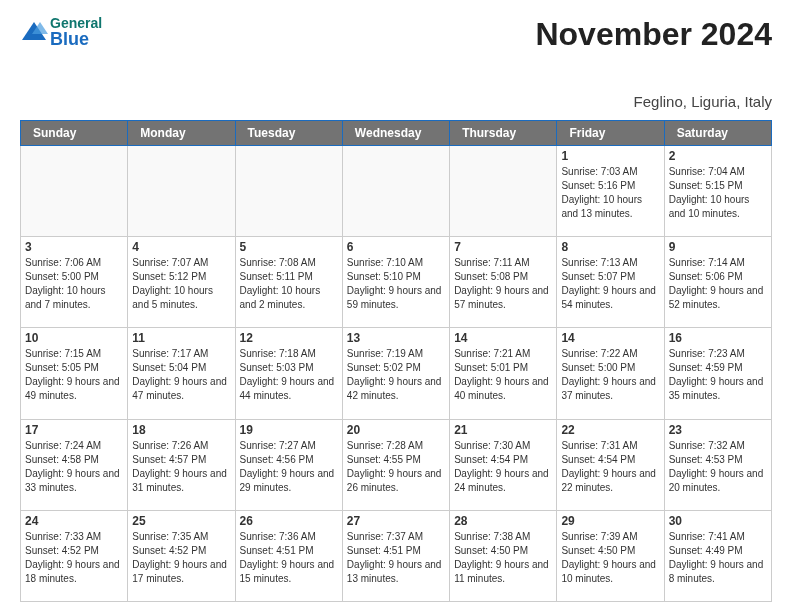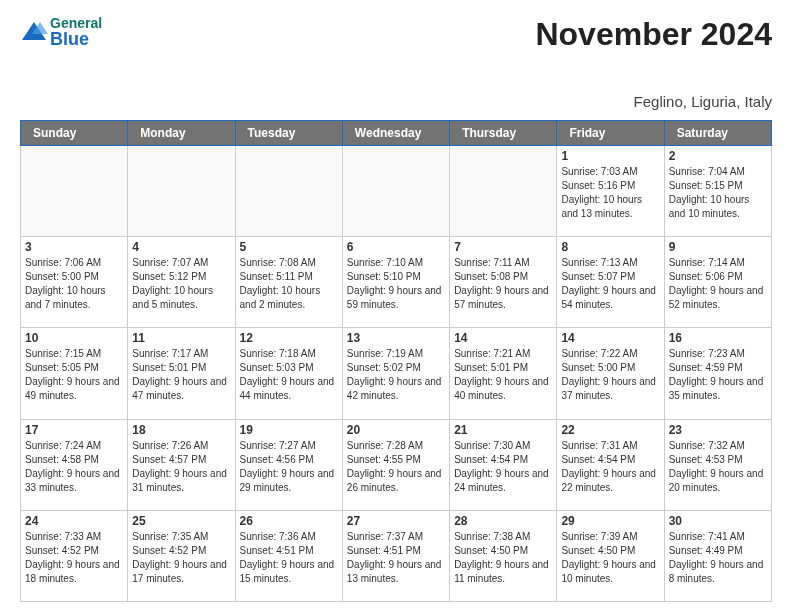--- a/index.html
+++ b/index.html
@@ -210,21 +210,21 @@
           <td>
             <span class="day-number">10</span>
             <div class="day-info">Sunrise: 7:15 AM
 Sunset: 5:05 PM
 Daylight: 9 hours
 and 49 minutes.</div>
           </td>
           <td>
             <span class="day-number">11</span>
             <div class="day-info">Sunrise: 7:17 AM
-Sunset: 5:01 PM
+Sunset: 5:04 PM
 Daylight: 9 hours
 and 47 minutes.</div>
           </td>
           <td>
             <span class="day-number">12</span>
             <div class="day-info">Sunrise: 7:18 AM
 Sunset: 5:03 PM
 Daylight: 9 hours
 and 44 minutes.</div>
           </td>

